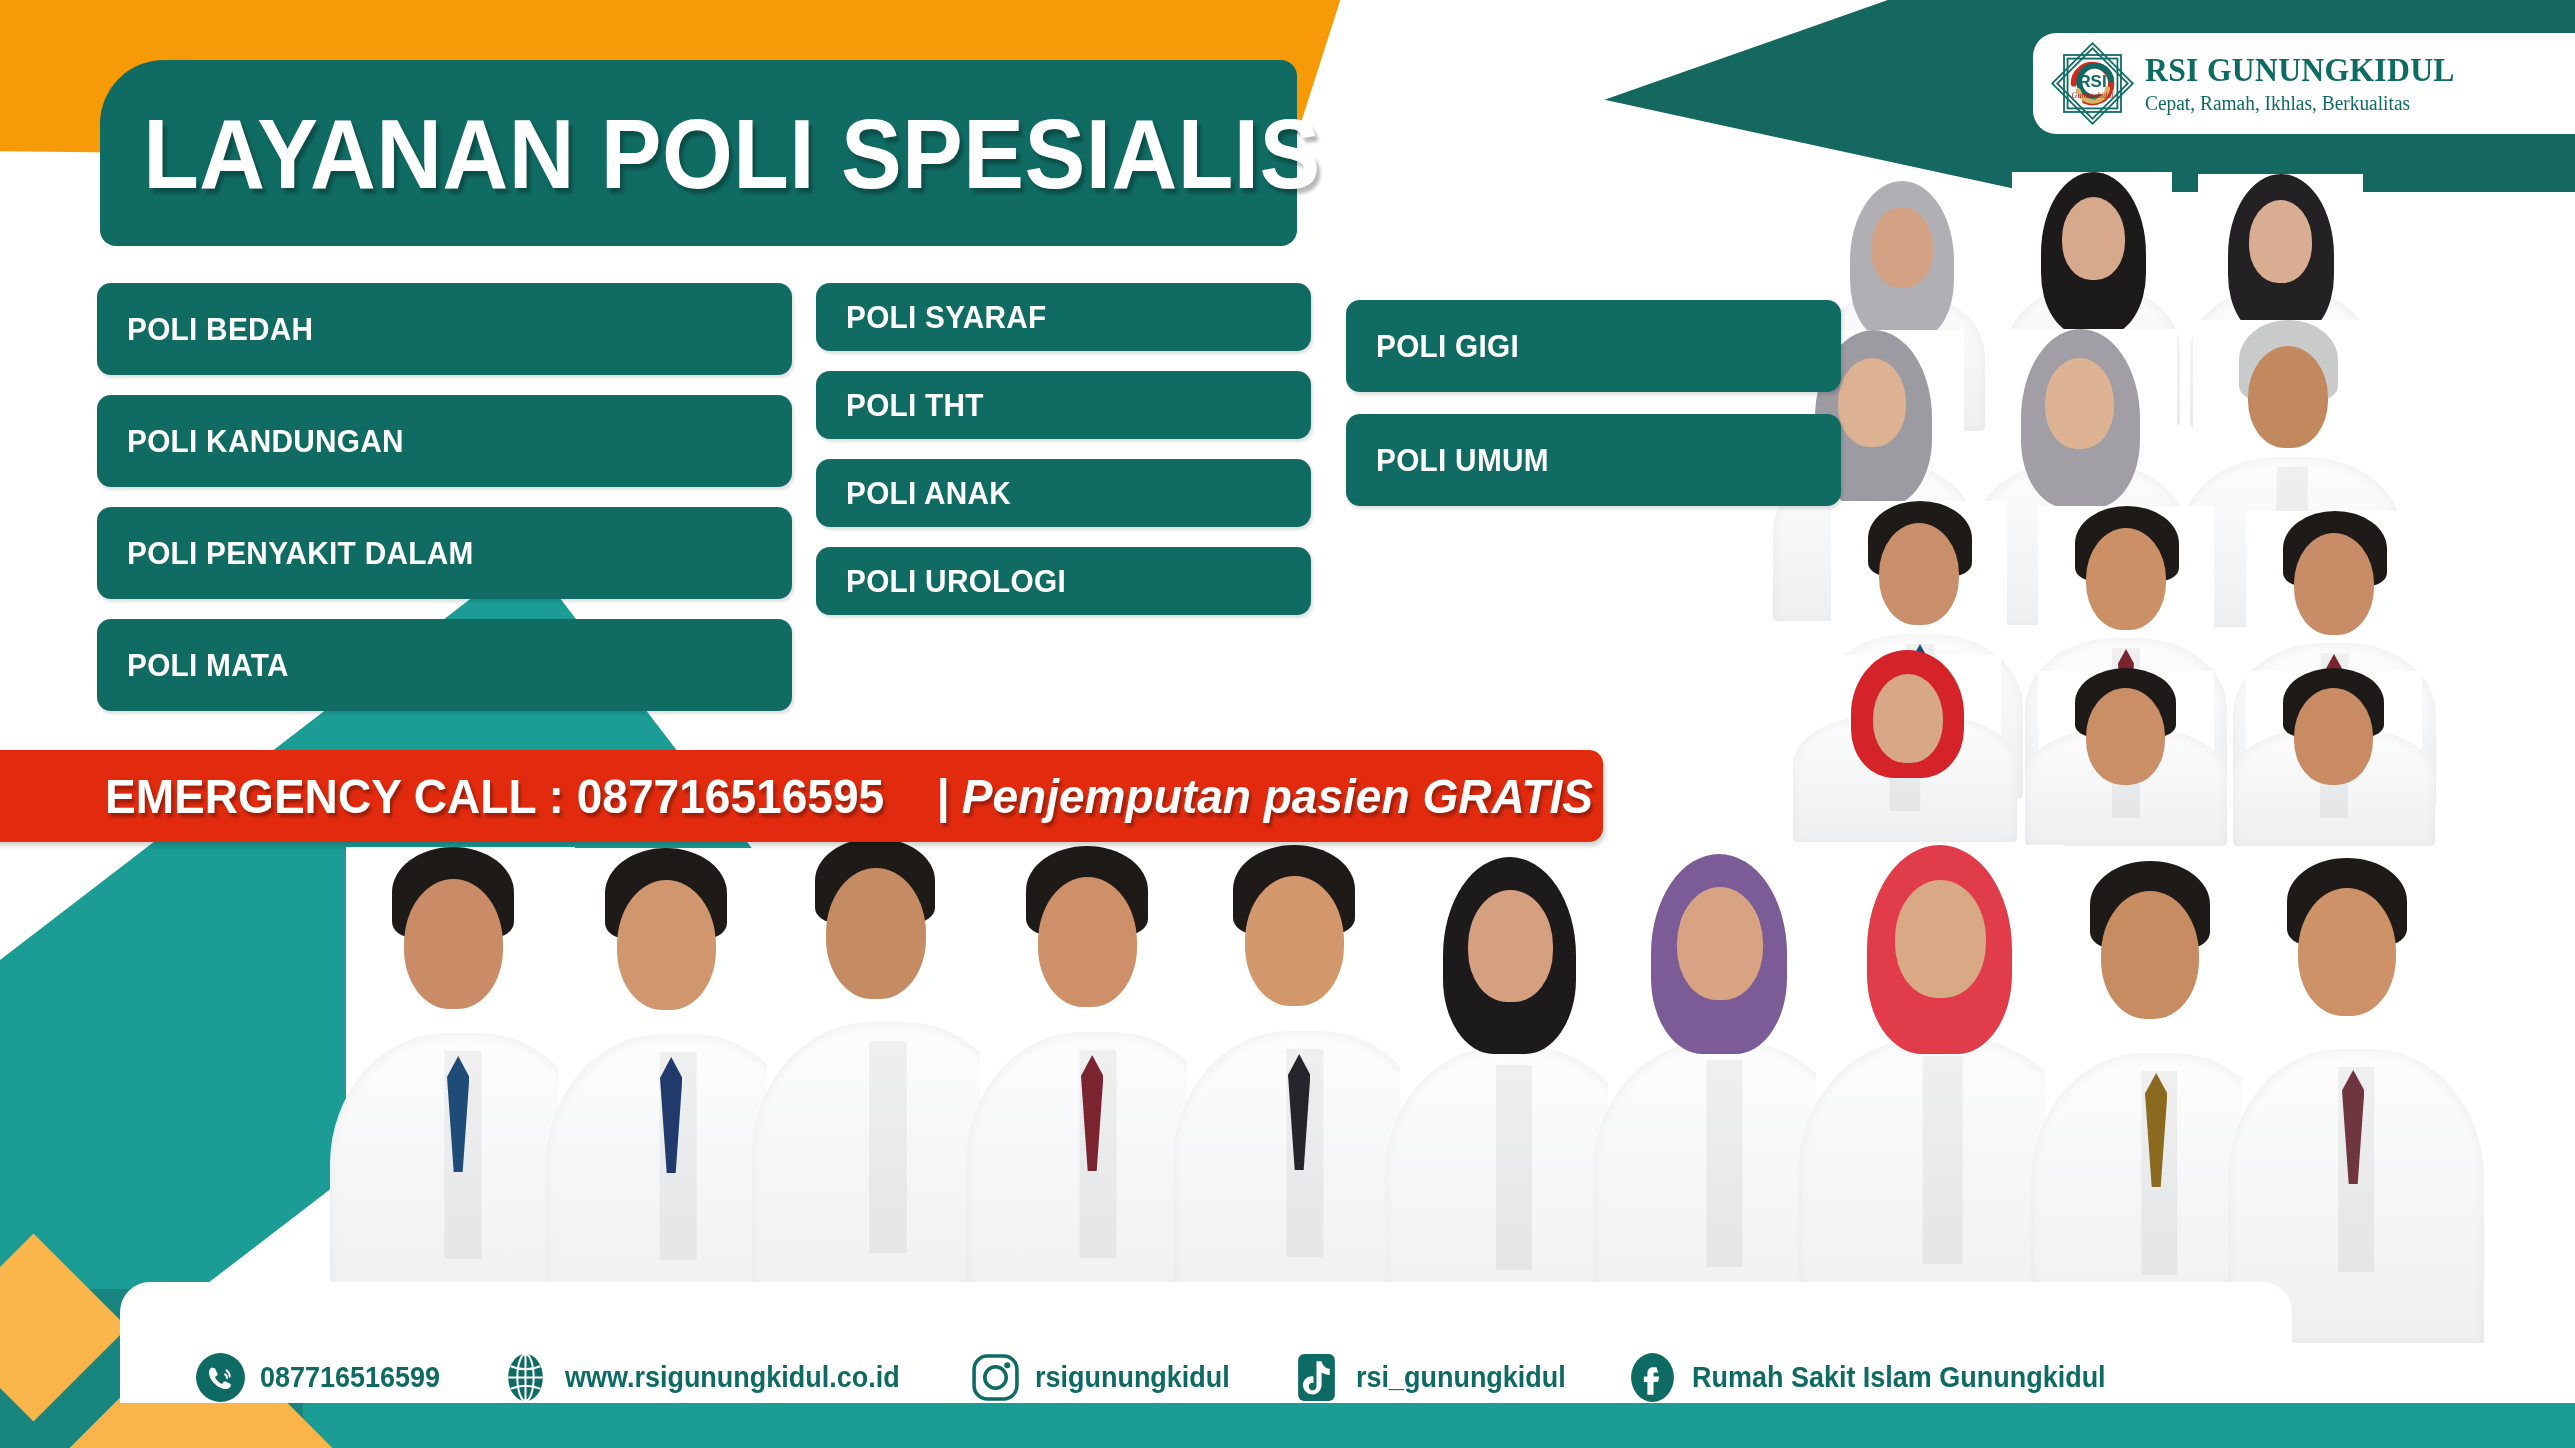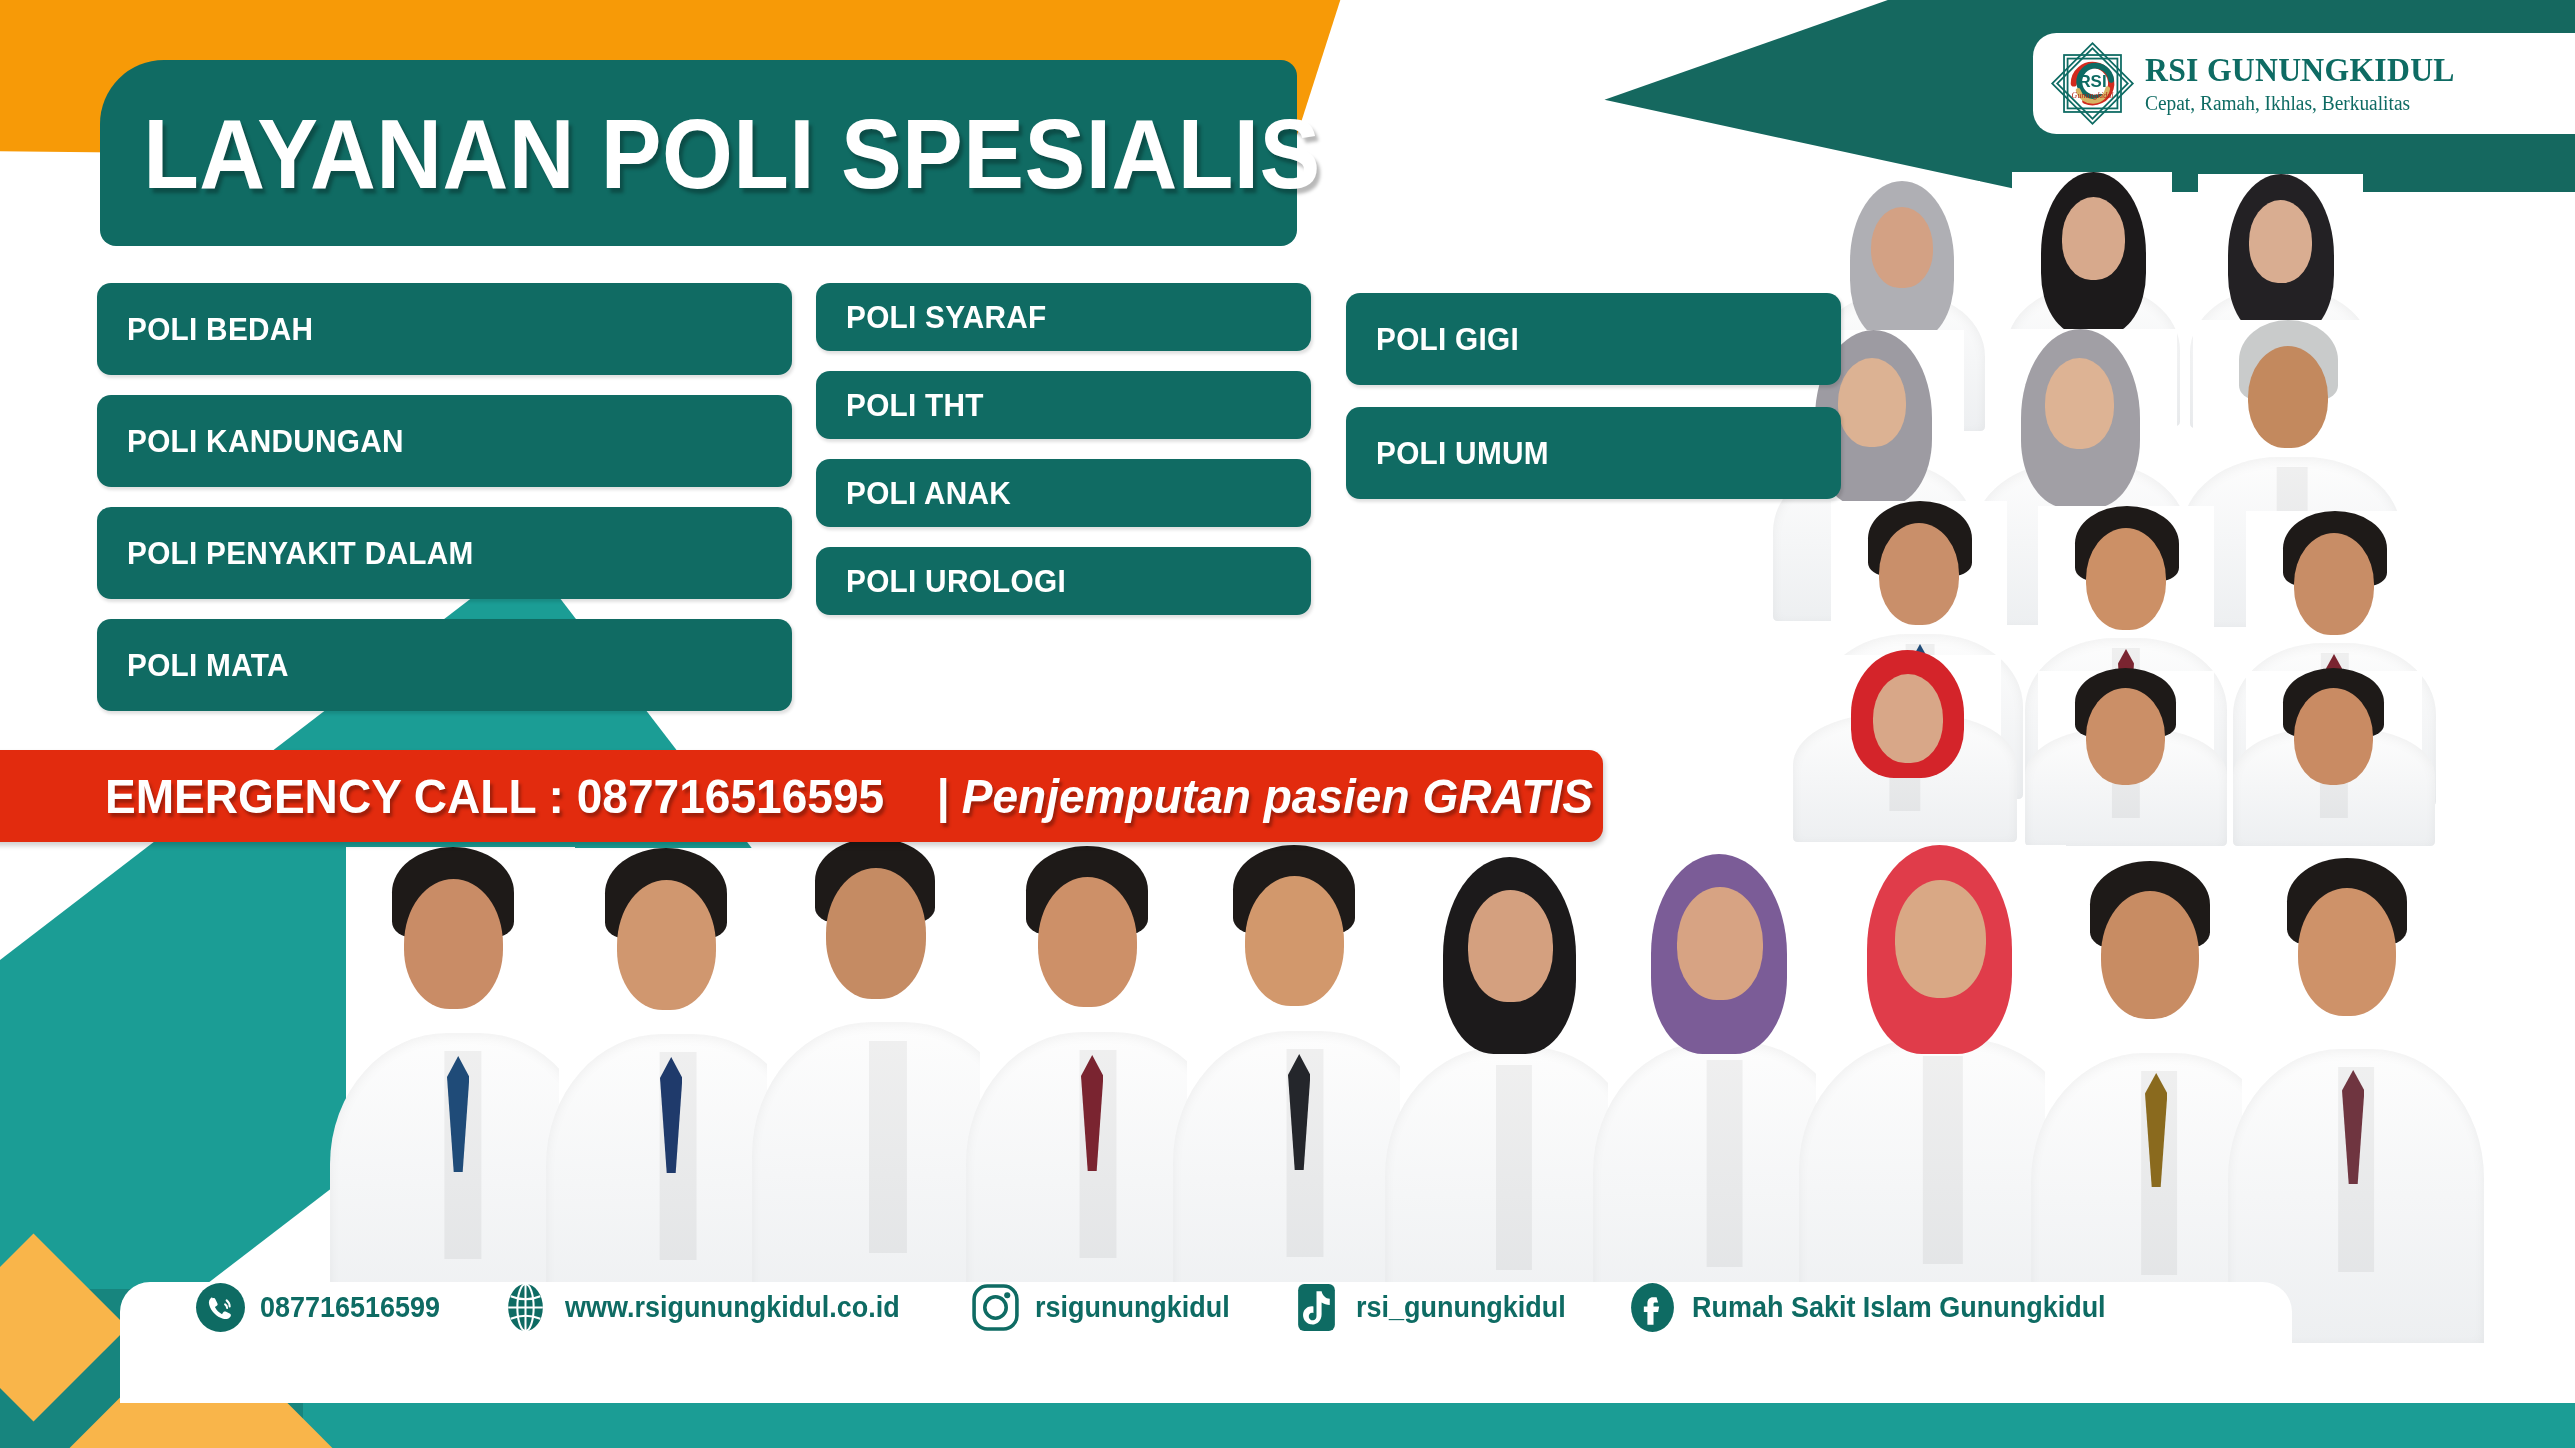--- a/index.html
+++ b/index.html
@@ -120,21 +120,21 @@
     box-shadow: 1.1px 2.1px 3.2px rgba(0,0,0,0.12);
   }
   .poli-btn span {
     transform: scaleX(0.93);
     transform-origin: left center;
     display: inline-block;
   }
   .poli-col.c1 .poli-btn { height: 92px; }
   .poli-col.c2 .poli-btn { height: 68px; }
   .poli-col.c3 .poli-btn { height: 92px; }
-  .poli-col.c3 { top: 10px; text-align: center; }
+  .poli-col.c3 { top: 17px; text-align: center; }
   .poli-col.c3 .poli-btn { margin-bottom: 22.4px; }
 
   
   .emergency {
     position: absolute;
     left: -32px; top: 750px;
     width: 1635px; height: 92px;
     background: #E22B0E;
     border-radius: 0 14px 14px 0;
     display: flex; align-items: center;
@@ -226,21 +226,21 @@
   }
 
   
   .footer-card {
     position: absolute;
     left: 120px; bottom: 46px;
     width: 2172px; height: 121px;
     background: #ffffff;
     border-radius: 30px 30px 0 0;
     z-index: 8;
-    display: flex; align-items: flex-start;
+    display: flex; align-items: flex-end;
   }
   .footer-items { display: flex; align-items: center; padding-left: 75px; }
   .f-item { display: flex; align-items: center; margin-right: 46px; }
   .f-icon { width: 51px; height: 51px; flex: none; margin-right: 14px; }
   .f-label {
     color: #0E6B63;
     font-size: 29px;
     font-weight: 700;
     white-space: nowrap;
     display: inline-block;

